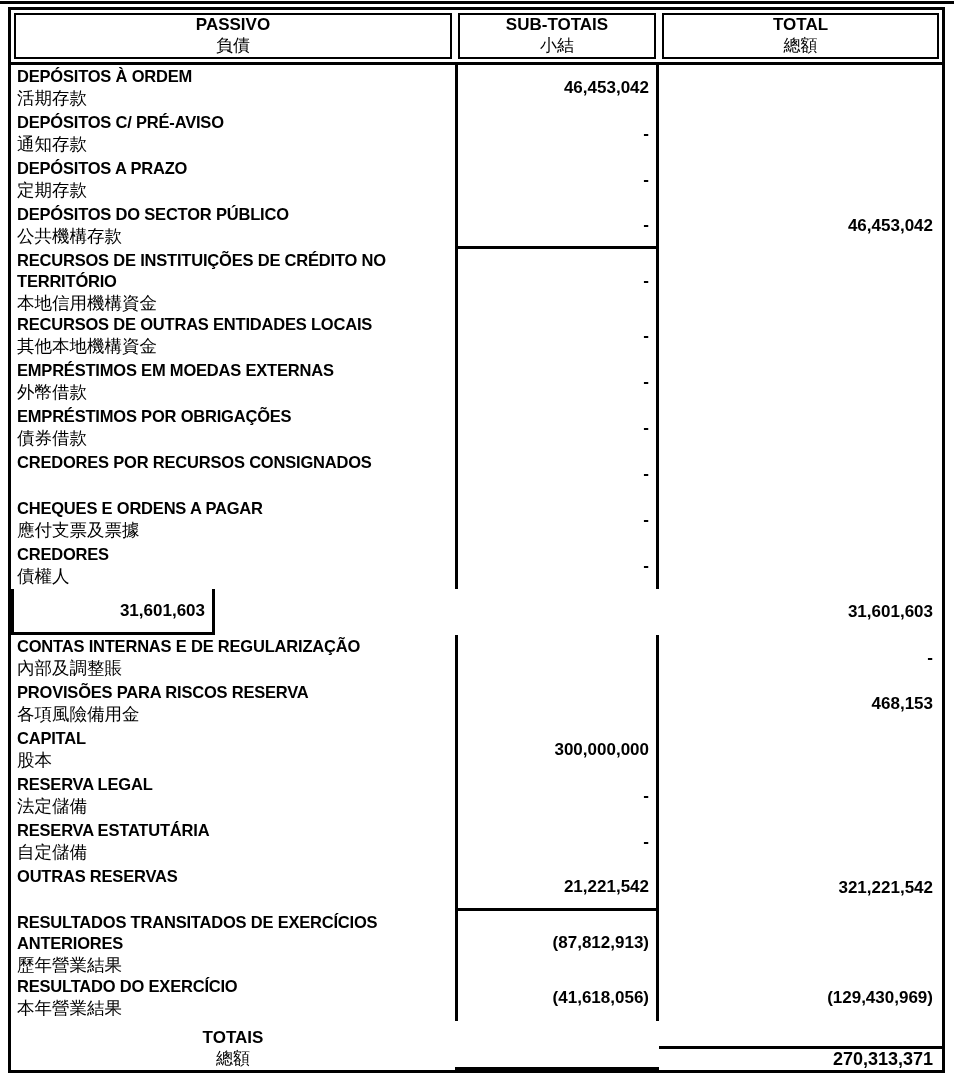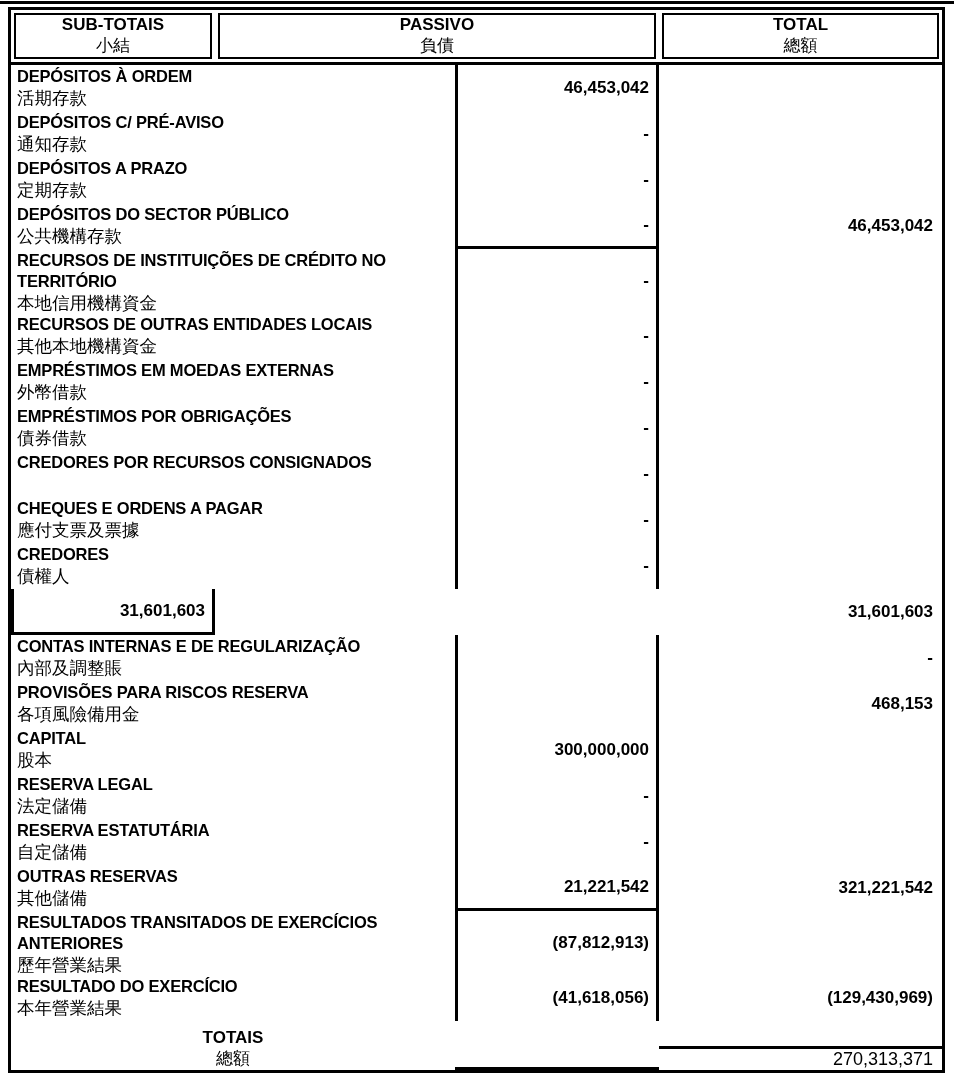--- a/index.html
+++ b/index.html
@@ -25,43 +25,43 @@
   .c-sub { width:204px; box-sizing:border-box; border-left:3px solid var(--ink); border-right:3px solid var(--ink);
            display:flex; align-items:center; justify-content:flex-end; padding-right:7px; font-weight:bold; font-size:17px; }
   .row.sec-end .c-sub { border-bottom:3px solid var(--ink); }
   .c-tot { flex:1; display:flex; align-items:center; justify-content:flex-end; padding-right:9px; font-weight:bold; font-size:17px; }
 
   .footer-row { flex:1; display:flex;align-items:flex-end; }
   .f-label { width:444px; display:flex; flex-direction:column; align-items:center; justify-content:center; }
   .f-label .pt { font-weight:bold; font-size:17px; line-height:21px; }
   .f-label .zh { font-size:17px; line-height:22px; }
   .f-sub { width:204px; box-sizing:border-box; border-left:3px solid var(--ink); border-right:3px solid var(--ink); border-top:3px solid var(--ink); }
-  .f-tot { flex:1; border-top:3px solid var(--ink); display:flex; align-items:center; justify-content:flex-end; padding-right:9px; font-weight:normal; font-size:18px; }
+  .f-tot { flex:1; border-top:3px solid var(--ink); display:flex; align-items:center; justify-content:flex-end; padding-right:9px; font-weight:bold; font-size:18px; }
 </style>
 </head>
 <body>
 
 <div class="sheet">
   <div class="top-rule"></div>
 
   <div class="table-frame">
 
     <div class="header-row">
+      <div class="hc hc1">
+        <div class="hbox">
+          <span class="pt">PASSIVO</span>
+          <span class="zh">負債</span>
+        </div>
+      </div>
       <div class="hc hc2">
         <div class="hbox">
           <span class="pt">SUB-TOTAIS</span>
           <span class="zh">小結</span>
         </div>
       </div>
-      <div class="hc hc1">
-        <div class="hbox">
-          <span class="pt">PASSIVO</span>
-          <span class="zh">負債</span>
-        </div>
-      </div>
       <div class="hc hc3">
         <div class="hbox">
           <span class="pt">TOTAL</span>
           <span class="zh">總額</span>
         </div>
       </div>
     </div>
 
     <div class="tbody" id="table-body">
   <div class="row">
@@ -276,21 +276,20 @@
       <span class="val">-</span>
     </div>
     <div class="cell c-tot">
       <span class="val"></span>
     </div>
   </div>
 
   <div class="row sec-end">
     <div class="cell c-label">
       <div class="pt">OUTRAS RESERVAS</div>
-      <div class="zh">其他儲備</div>
     </div>
     <div class="cell c-sub">
       <span class="val">21,221,542</span>
     </div>
     <div class="cell c-tot">
       <span class="val">321,221,542</span>
     </div>
   </div>
 
   <div class="row tall">

